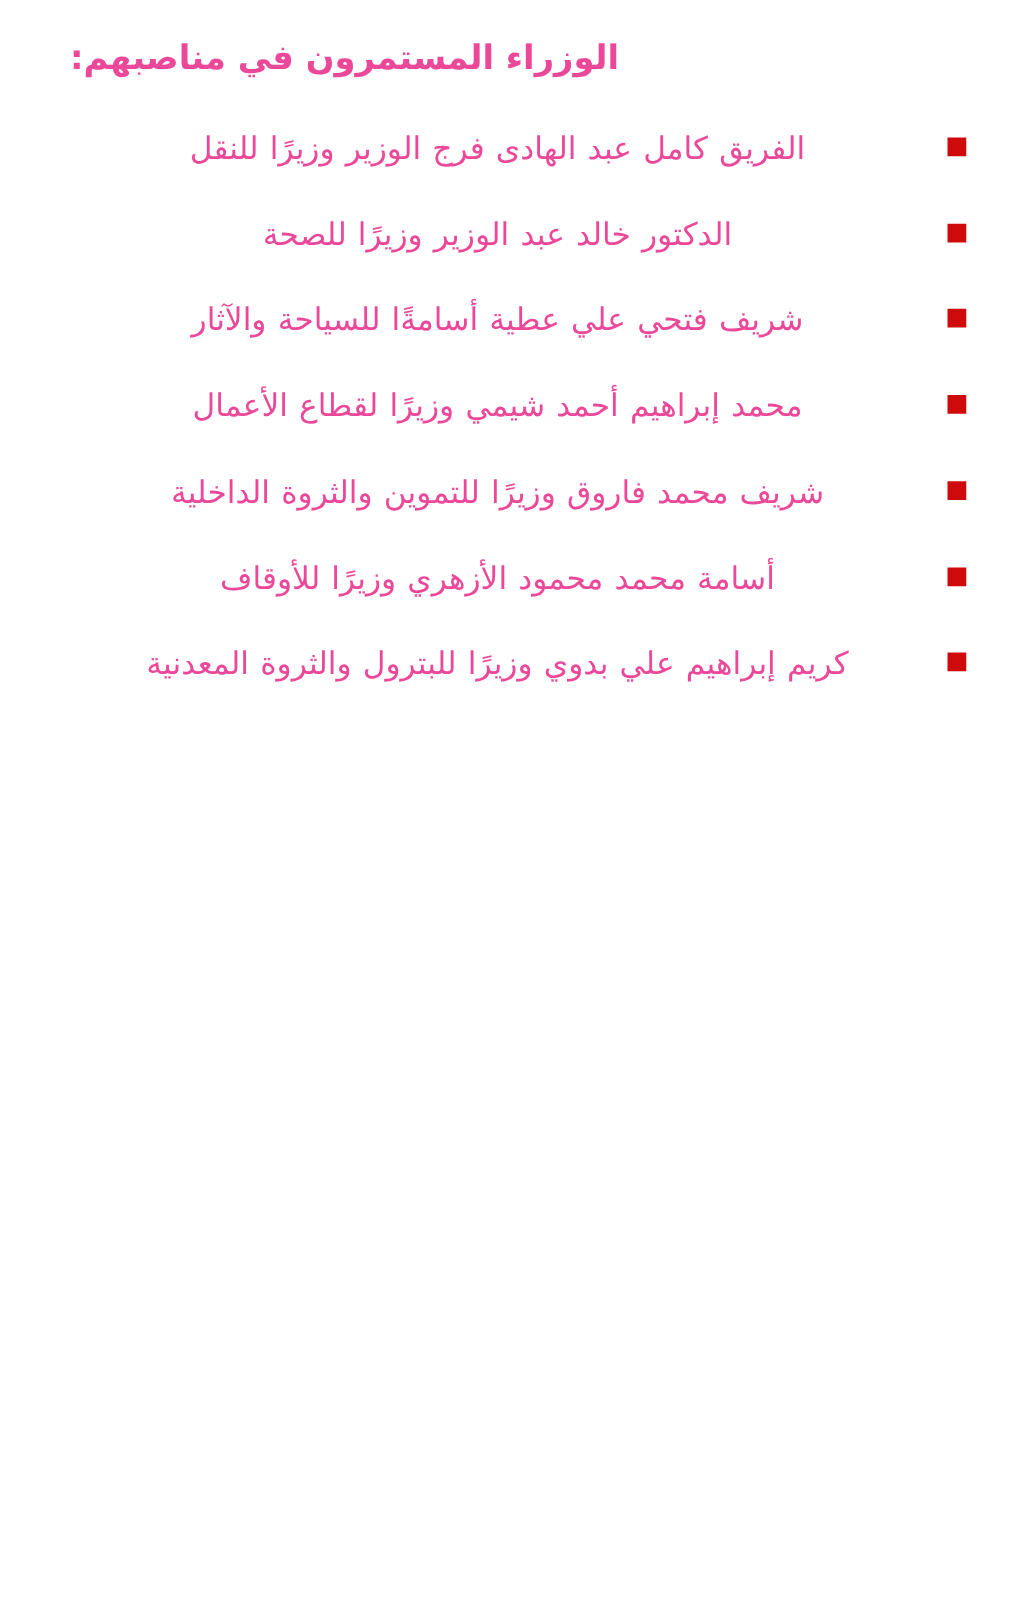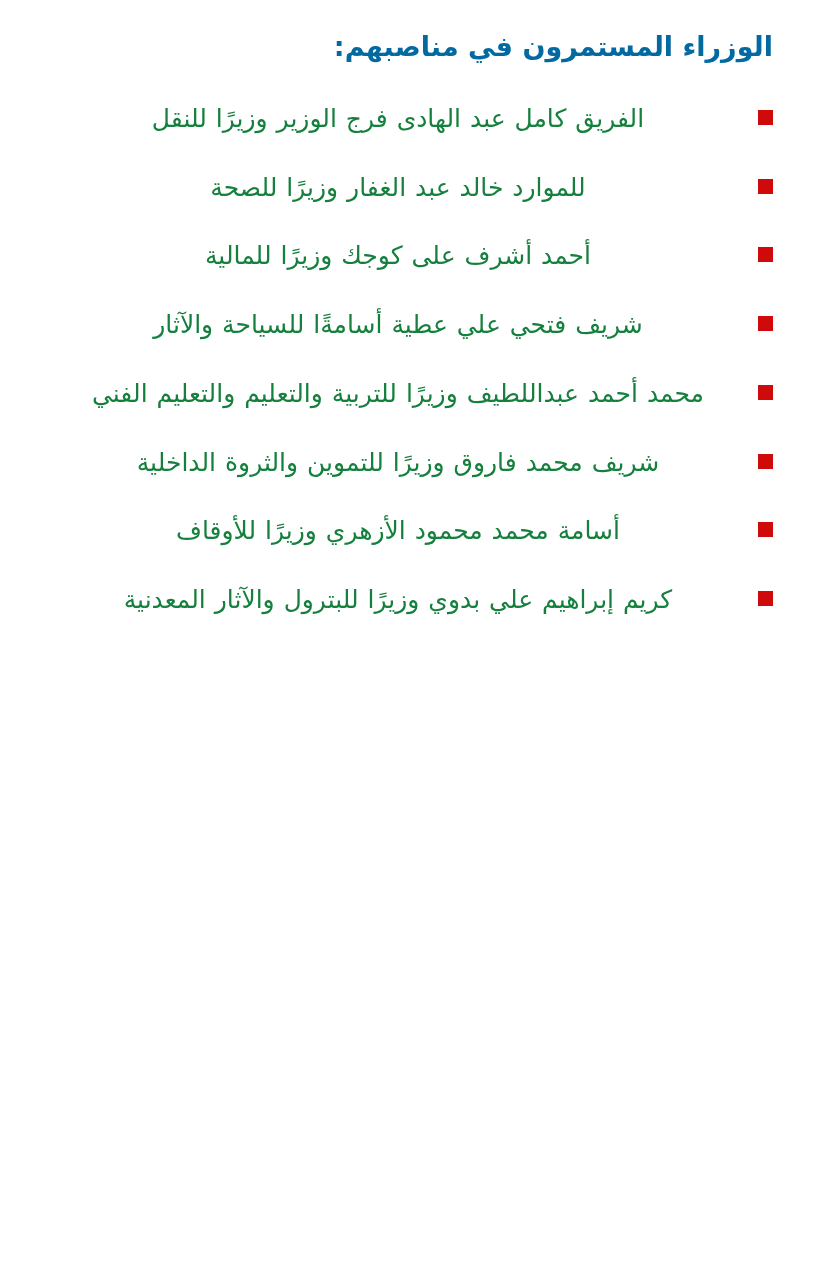--- a/index.html
+++ b/index.html
@@ -13,25 +13,25 @@
     font-family: "DejaVu Sans", "Liberation Sans", sans-serif;
     color: #1b1b1b;
     direction: rtl;
   }
   .page {
     width: 829px;
     box-sizing: border-box;
     padding: 22px 56px 30px 56px;
   }
   .doc-title {
-    text-align: right;
+    text-align: left;
     font-size: 27px;
     font-weight: bold;
     line-height: 1.4;
-    color: #0369a1;
+    color: #ec4899;
     margin: 6px 0 34px 0;
     letter-spacing: 0;
   }
   .list {
     list-style: none;
     margin: 0;
     padding: 0;
   }
   .list-item {
     display: flex;
@@ -46,21 +46,21 @@
     background: #cf0a0a;
     margin-top: 10px;
     margin-left: 18px;
   }
   .item-text {
     flex: 1 1 auto;
     font-size: 25px;
     line-height: 1.55;
     text-align: justify;
     text-align-last: center;
-    color: #15803d;
+    color: #ec4899;
     word-spacing: 1px;
   }
   .item-text.single {
     text-align: center;
     text-align-last: center;
   }
 </style>
 </head>
 <body>
 
@@ -70,50 +70,46 @@
 
   <ul class="list">
 
     <li class="list-item">
       <span class="bullet" style="background: rgb(207, 10, 10);"></span>
       <span class="item-text single">الفريق كامل عبد الهادى فرج الوزير وزيرًا للنقل</span>
     </li>
 
     <li class="list-item">
       <span class="bullet" style="background: rgb(207, 10, 10);"></span>
-      <span class="item-text single">للموارد خالد عبد الغفار وزيرًا للصحة</span>
+      <span class="item-text single">الدكتور خالد عبد الوزير وزيرًا للصحة</span>
     </li>
 
-    <li class="list-item">
-      <span class="bullet" style="background: rgb(207, 10, 10);"></span>
-      <span class="item-text single">أحمد أشرف على كوجك وزيرًا للمالية</span>
-    </li>
 
     <li class="list-item">
       <span class="bullet" style="background: rgb(207, 10, 10);"></span>
       <span class="item-text single">شريف فتحي علي عطية أسامةًا للسياحة والآثار</span>
     </li>
 
+    <li class="list-item">
+      <span class="bullet" style="background: rgb(207, 10, 10);"></span>
+      <span class="item-text single">محمد إبراهيم أحمد شيمي وزيرًا لقطاع الأعمال</span>
+    </li>
 
 
-    <li class="list-item">
-      <span class="bullet" style="background: rgb(207, 10, 10);"></span>
-      <span class="item-text">محمد أحمد عبداللطيف وزيرًا للتربية والتعليم والتعليم الفني</span>
-    </li>
 
     <li class="list-item">
       <span class="bullet" style="background: rgb(207, 10, 10);"></span>
       <span class="item-text single">شريف محمد فاروق وزيرًا للتموين والثروة الداخلية</span>
     </li>
 
     <li class="list-item">
       <span class="bullet" style="background: rgb(207, 10, 10);"></span>
       <span class="item-text single">أسامة محمد محمود الأزهري وزيرًا للأوقاف</span>
     </li>
 
 
     <li class="list-item">
       <span class="bullet" style="background: rgb(207, 10, 10);"></span>
-      <span class="item-text">كريم إبراهيم علي بدوي وزيرًا للبترول والآثار المعدنية</span>
+      <span class="item-text">كريم إبراهيم علي بدوي وزيرًا للبترول والثروة المعدنية</span>
     </li>
 
   </ul>
 </div>
 
 </body></html>

